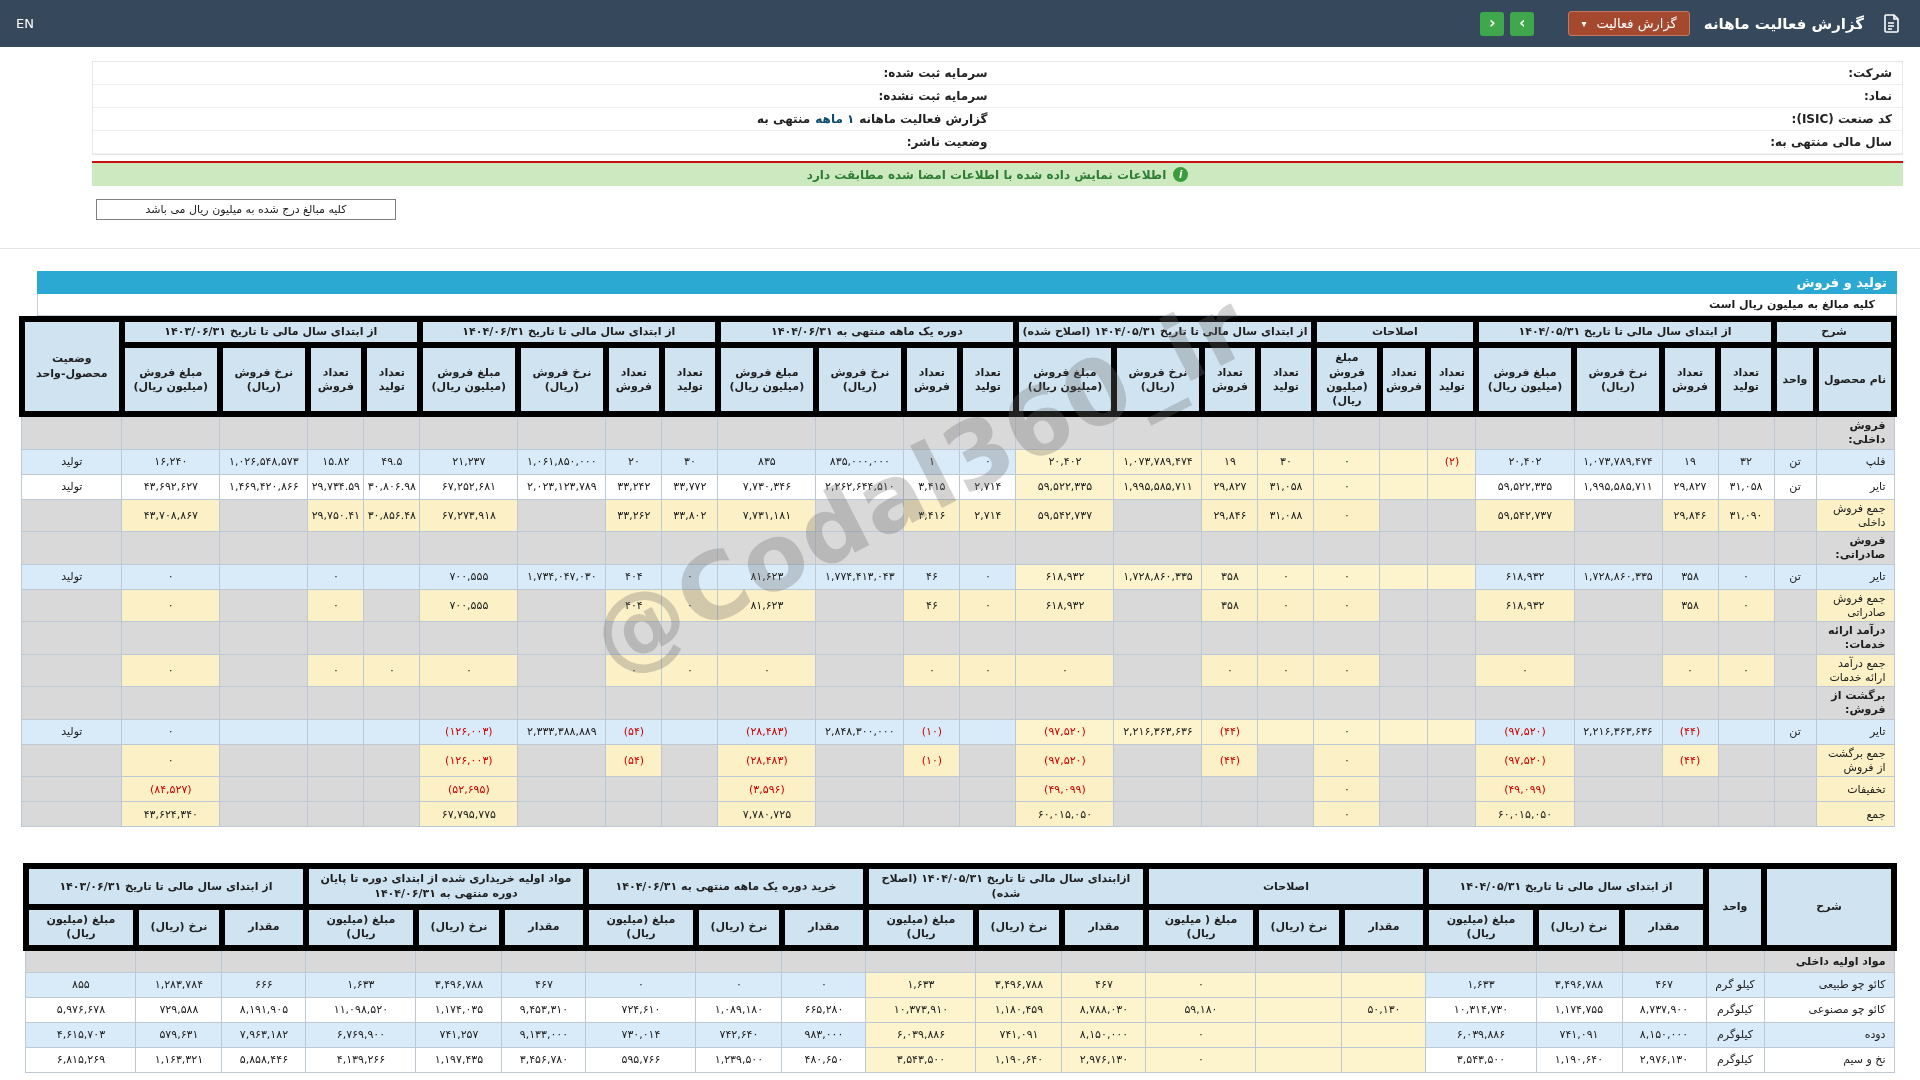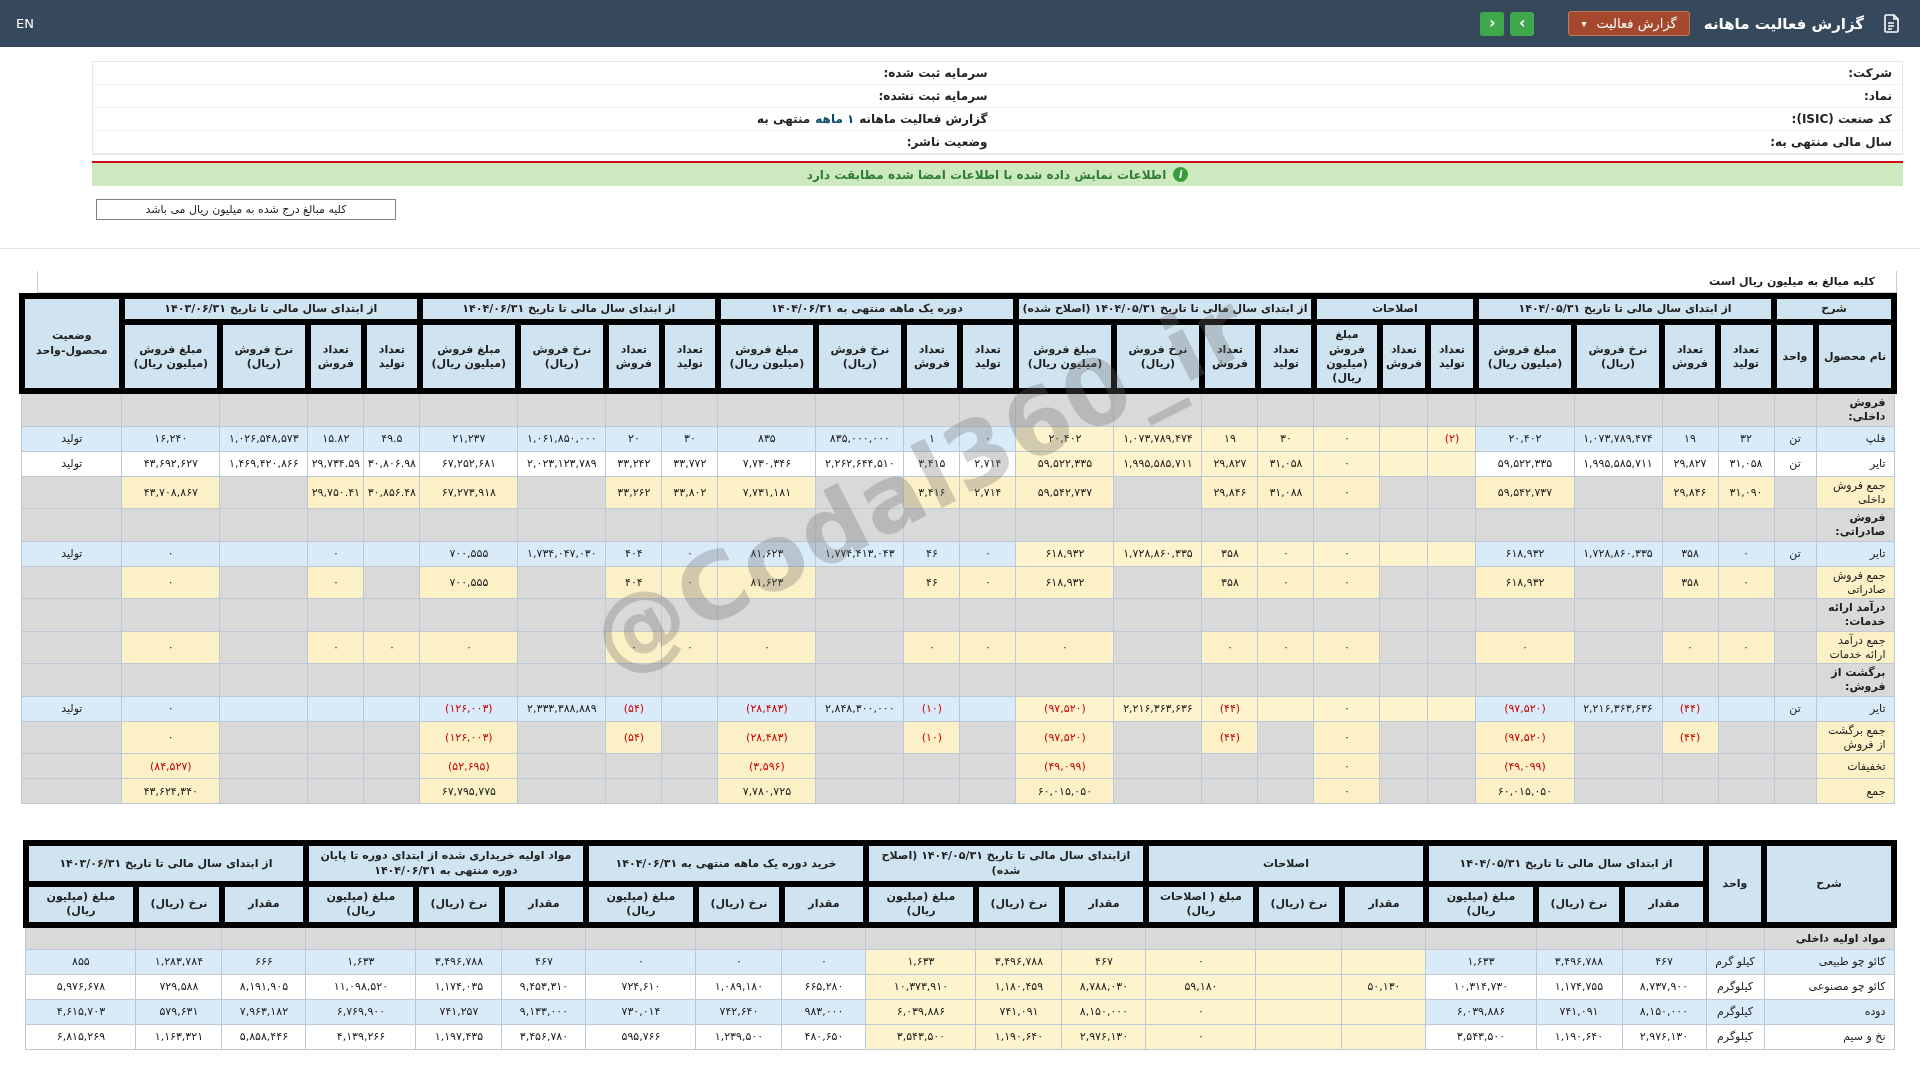--- a/index.html
+++ b/index.html
@@ -127,20 +127,21 @@
   <div class="notice">
     <span class="info-icon">i</span>
     <span>اطلاعات نمایش داده شده با اطلاعات امضا شده مطابقت دارد</span>
   </div>
   <div class="amount-note">کلیه مبالغ درج شده به میلیون ریال می باشد</div>
 </div>
 
 <div class="divider"></div>
 
 <div class="content">
+  <div class="secbar">تولید و فروش</div>
   <div class="subtitle">کلیه مبالغ به میلیون ریال است</div>
   <table class="t" id="sales-table">
       <colgroup>
         <col style="width: 78px;">
         <col style="width: 42px;">
         <col style="width: 56px;">
         <col style="width: 56px;">
         <col style="width: 88px;">
         <col style="width: 98px;">
         <col style="width: 48px;">
@@ -633,21 +634,21 @@
             <th colspan="3">خرید دوره یک ماهه منتهی به ۱۴۰۴/۰۶/۳۱</th>
             <th colspan="3">مواد اولیه خریداری شده از ابتدای دوره تا پایان دوره منتهی به ۱۴۰۴/۰۶/۳۱</th>
             <th colspan="3">از ابتدای سال مالی تا تاریخ ۱۴۰۳/۰۶/۳۱</th>
           </tr>
           <tr>
             <th>مقدار</th>
             <th>نرخ (ریال)</th>
             <th>مبلغ (میلیون ریال)</th>
             <th>مقدار</th>
             <th>نرخ (ریال)</th>
-            <th>مبلغ ( اصلاحات ریال)</th>
+            <th>مبلغ ( میلیون ریال)</th>
             <th>مقدار</th>
             <th>نرخ (ریال)</th>
             <th>مبلغ (میلیون ریال)</th>
             <th>مقدار</th>
             <th>نرخ (ریال)</th>
             <th>مبلغ (میلیون ریال)</th>
             <th>مقدار</th>
             <th>نرخ (ریال)</th>
             <th>مبلغ (میلیون ریال)</th>
             <th>مقدار</th>

